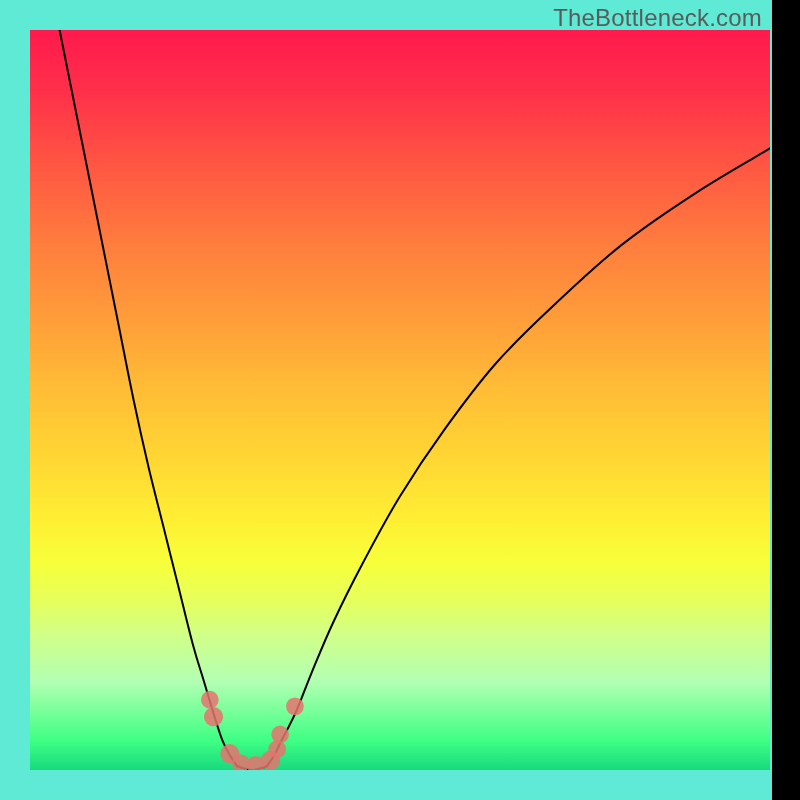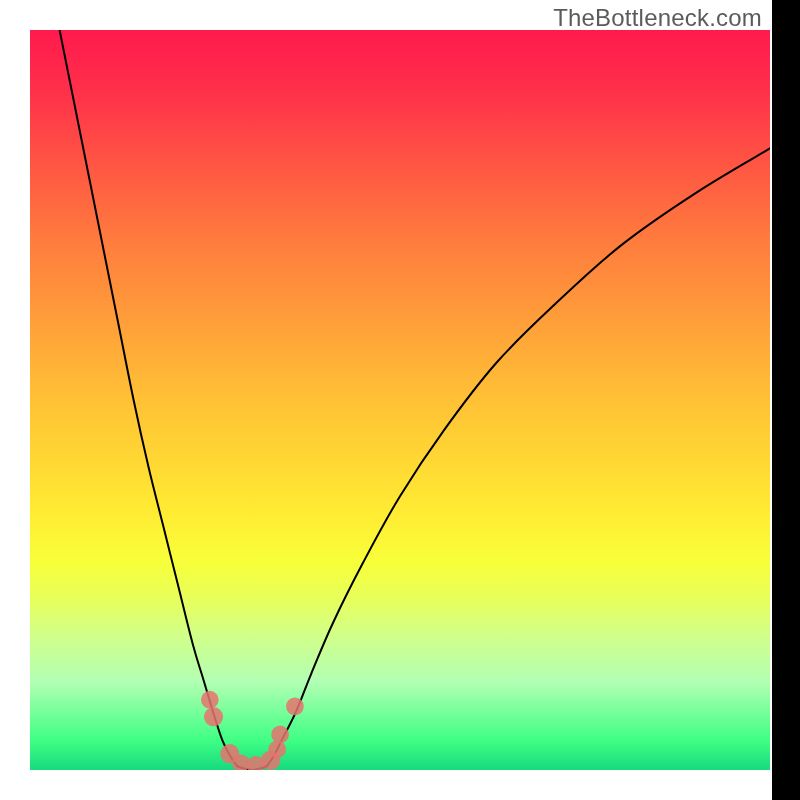--- a/index.html
+++ b/index.html
@@ -10,21 +10,21 @@
     overflow: hidden;
     background: #000;
     font-family: Arial, Helvetica, sans-serif;
   }
   .frame {
     position: absolute;
     left: 0;
     top: 0;
     width: 772px;
     height: 800px;
-    background: #ffffff;
+    background: #5eead4;
   }
   .plot {
     position: absolute;
     left: 30px;
     top: 30px;
     width: 740px;
     height: 740px;
     
     background: linear-gradient(to bottom,
       #ff1a4d 0%,

